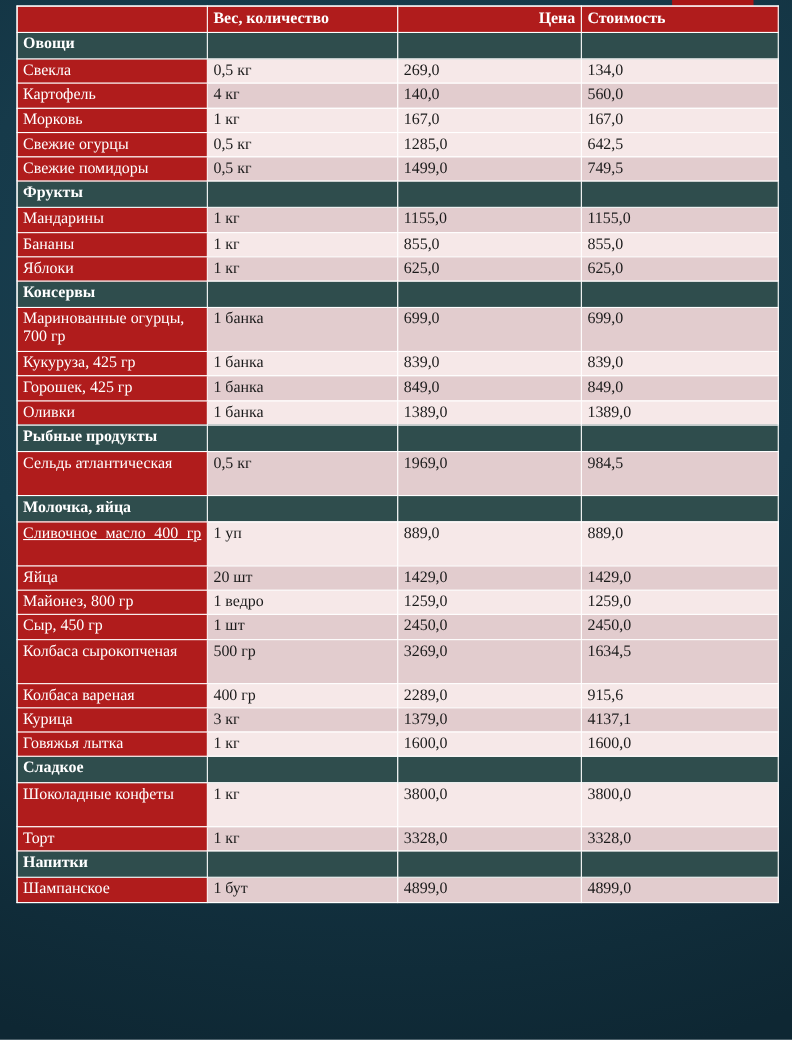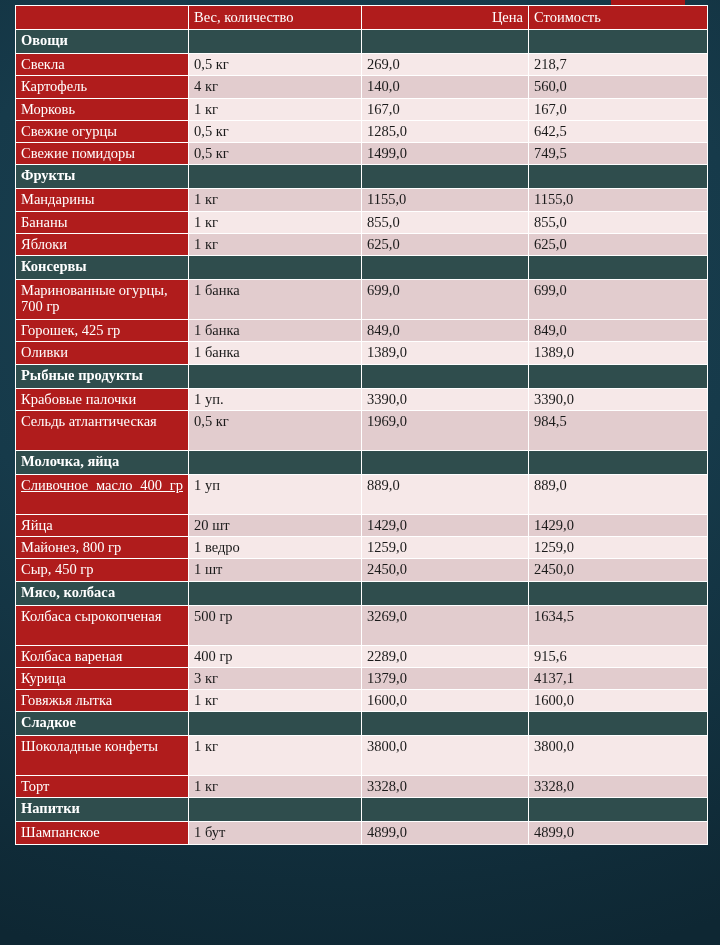--- a/index.html
+++ b/index.html
@@ -58,21 +58,21 @@
     line-height: 1.12;
     vertical-align: top;
     text-align: left;
     font-weight: normal;
   }
 
   
   tr.hdr td {
     background: #B01C1C;
     color: #ffffff;
-    font-weight: normal;
+    font-weight: bold;
     font-size: 14.5px;
     padding-top: 3px;
     padding-bottom: 4px;
   }
   tr.hdr td.blank { background: #B01C1C; }
   tr.hdr td.ctr { text-align: right; }
 
   
   tr.section td {
     background: #2F4D4D;
@@ -123,21 +123,21 @@
           <tr class="section">
             <td>Овощи</td>
             <td>&nbsp;</td>
             <td>&nbsp;</td>
             <td>&nbsp;</td>
           </tr>
           <tr class="alt-a">
             <td class="name">Свекла</td>
             <td class="val">0,5 кг</td>
             <td class="val">269,0</td>
-            <td class="val">218,7</td>
+            <td class="val">134,0</td>
           </tr>
           <tr class="alt-b">
             <td class="name">Картофель</td>
             <td class="val">4 кг</td>
             <td class="val">140,0</td>
             <td class="val">560,0</td>
           </tr>
           <tr class="alt-a">
             <td class="name">Морковь</td>
             <td class="val">1 кг</td>
@@ -185,44 +185,44 @@
             <td>&nbsp;</td>
             <td>&nbsp;</td>
             <td>&nbsp;</td>
           </tr>
           <tr class="alt-b">
             <td class="name" style="height: 34px;">Маринованные огурцы, 700 гр</td>
             <td class="val">1 банка</td>
             <td class="val">699,0</td>
             <td class="val">699,0</td>
           </tr>
+          <tr class="alt-a">
+            <td class="name">Кукуруза, 425 гр</td>
+            <td class="val">1 банка</td>
+            <td class="val">839,0</td>
+            <td class="val">839,0</td>
+          </tr>
           <tr class="alt-b">
             <td class="name">Горошек, 425 гр</td>
             <td class="val">1 банка</td>
             <td class="val">849,0</td>
             <td class="val">849,0</td>
           </tr>
           <tr class="alt-a">
             <td class="name">Оливки</td>
             <td class="val">1 банка</td>
             <td class="val">1389,0</td>
             <td class="val">1389,0</td>
           </tr>
           <tr class="section">
             <td>Рыбные продукты</td>
             <td>&nbsp;</td>
             <td>&nbsp;</td>
             <td>&nbsp;</td>
           </tr>
-          <tr class="alt-a">
-            <td class="name">Крабовые палочки</td>
-            <td class="val">1 уп.</td>
-            <td class="val">3390,0</td>
-            <td class="val">3390,0</td>
-          </tr>
           <tr class="alt-b">
             <td class="name" style="height: 34px;">Сельдь атлантическая</td>
             <td class="val">0,5 кг</td>
             <td class="val">1969,0</td>
             <td class="val">984,5</td>
           </tr>
           <tr class="section">
             <td>Молочка, яйца</td>
             <td>&nbsp;</td>
             <td>&nbsp;</td>
@@ -245,26 +245,20 @@
             <td class="val">1 ведро</td>
             <td class="val">1259,0</td>
             <td class="val">1259,0</td>
           </tr>
           <tr class="alt-b">
             <td class="name">Сыр, 450 гр</td>
             <td class="val">1 шт</td>
             <td class="val">2450,0</td>
             <td class="val">2450,0</td>
           </tr>
-          <tr class="section">
-            <td>Мясо, колбаса</td>
-            <td>&nbsp;</td>
-            <td>&nbsp;</td>
-            <td>&nbsp;</td>
-          </tr>
           <tr class="alt-b">
             <td class="name" style="height: 34px;">Колбаса сырокопченая</td>
             <td class="val">500 гр</td>
             <td class="val">3269,0</td>
             <td class="val">1634,5</td>
           </tr>
           <tr class="alt-a">
             <td class="name">Колбаса вареная</td>
             <td class="val">400 гр</td>
             <td class="val">2289,0</td>

